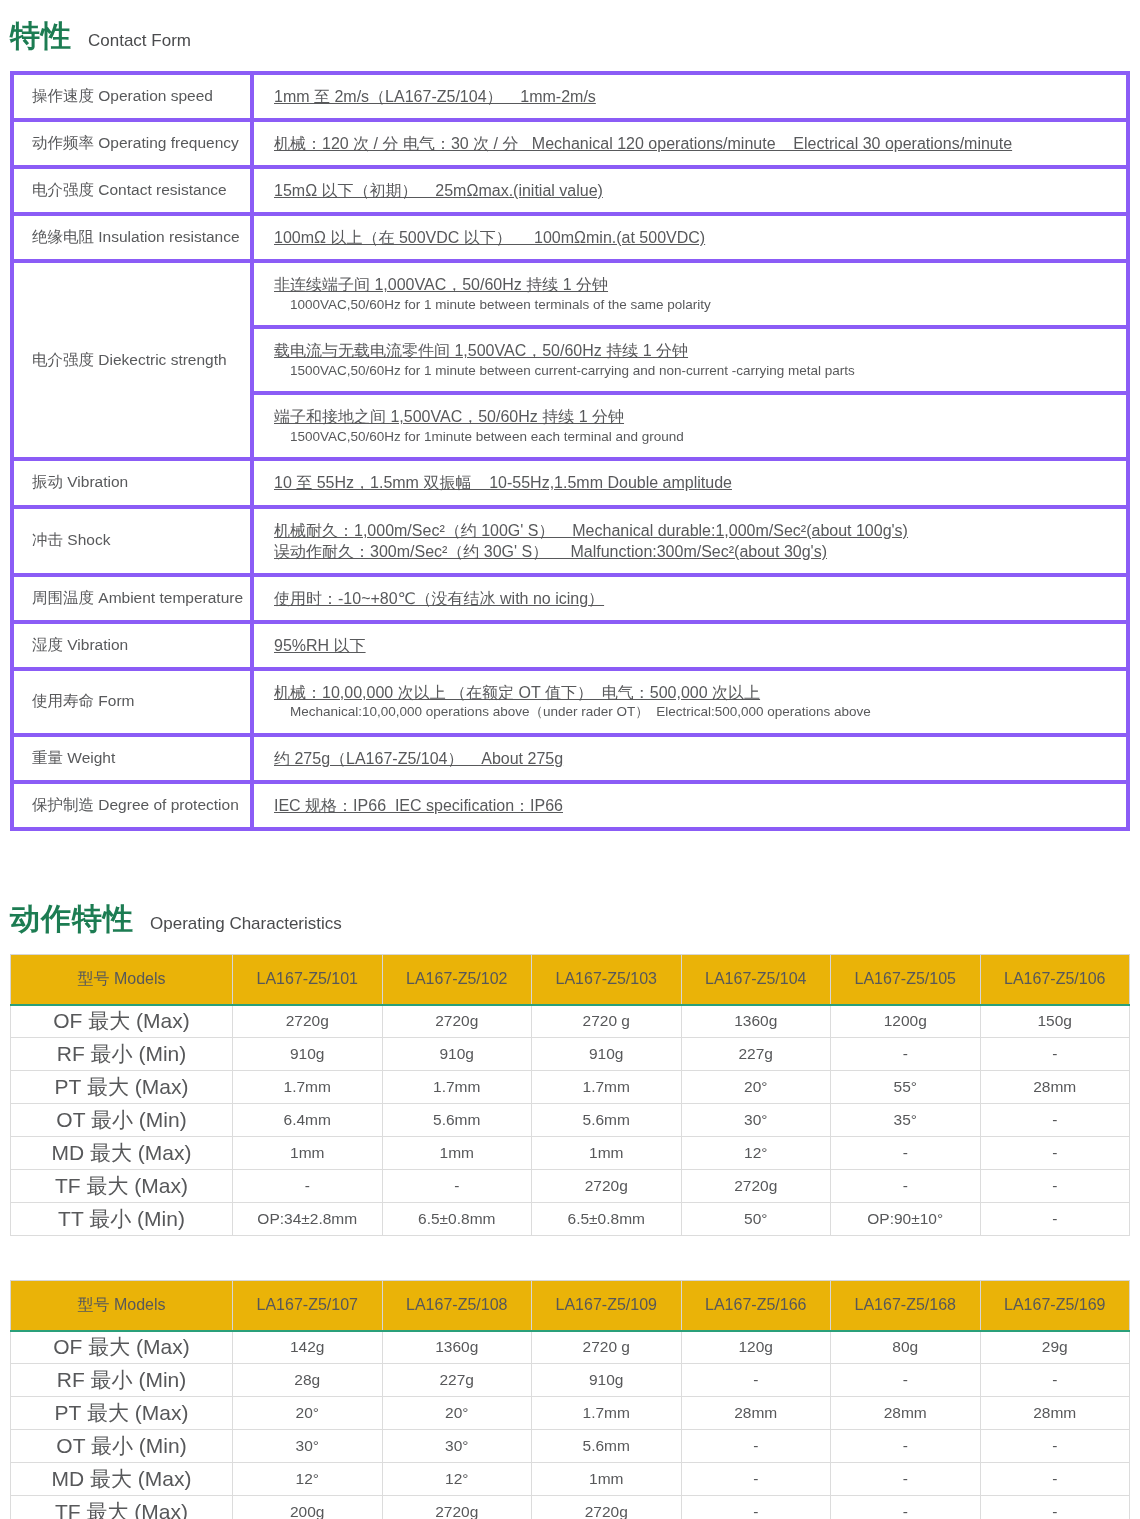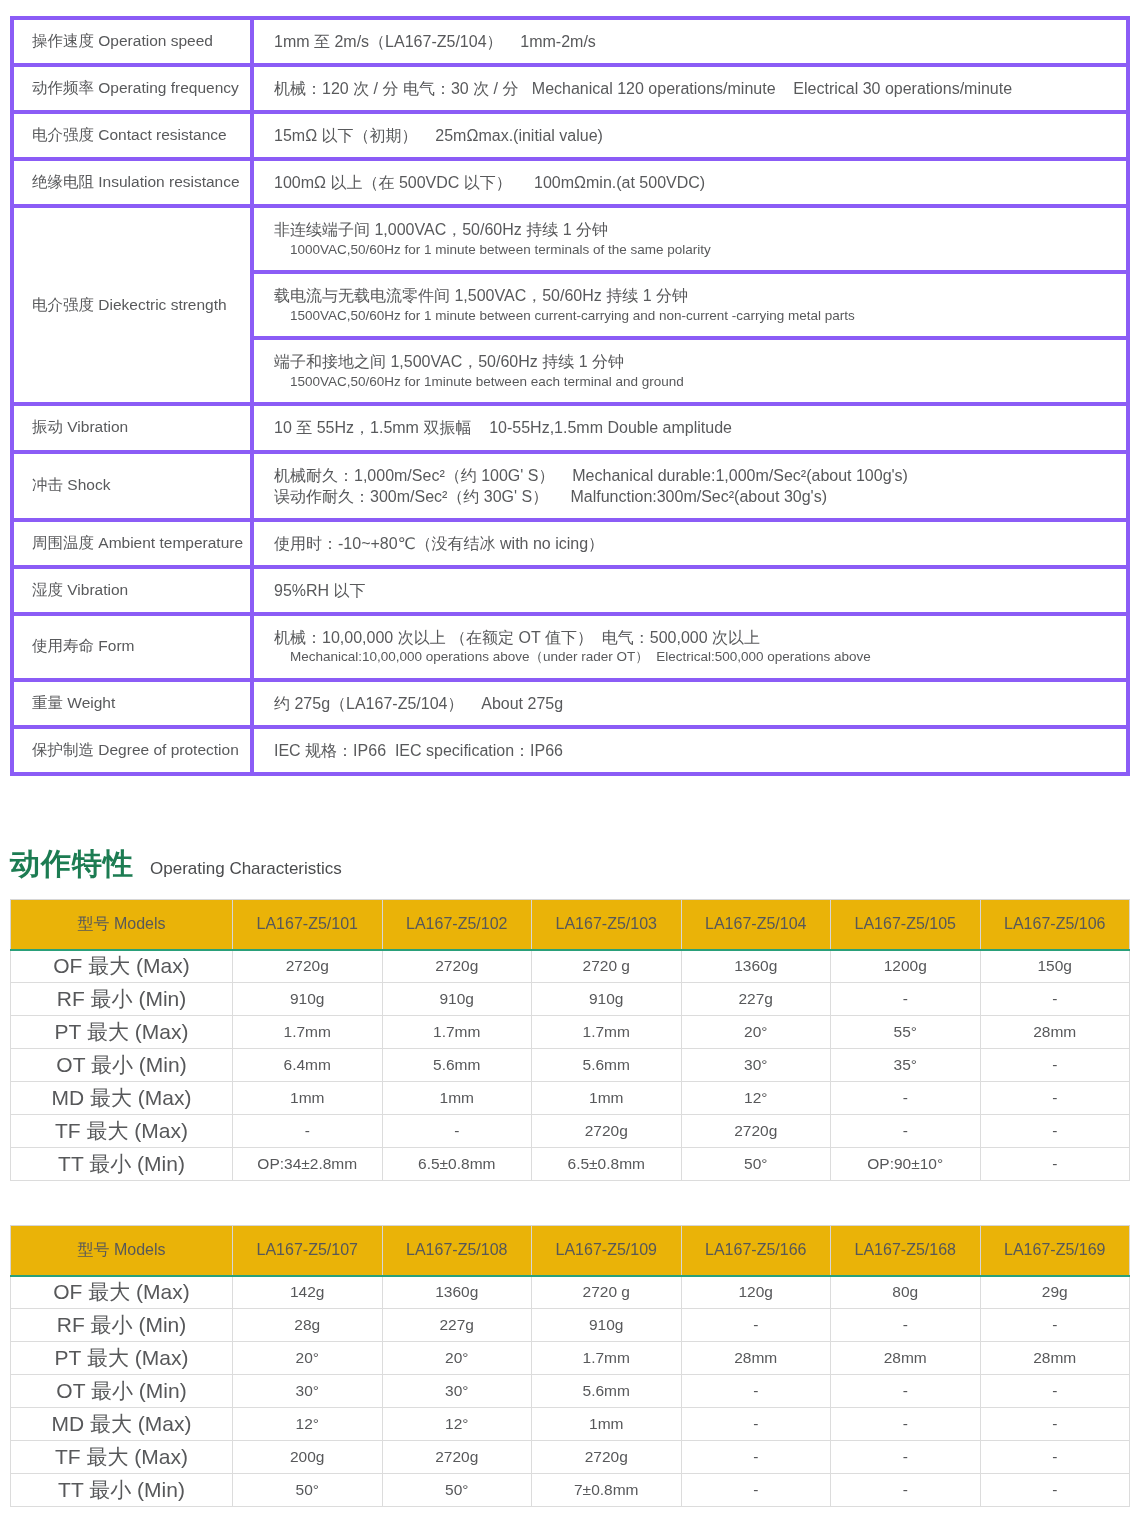--- a/index.html
+++ b/index.html
@@ -13,21 +13,21 @@
   .sec-head { display:flex; align-items:baseline; margin-bottom:14px; }
   .sec-head .zh { font-size:30px; font-weight:700; color:#1c7c52; letter-spacing:1px; }
   .sec-head .en { font-size:17px; color:#4a4b4d; margin-left:16px; }
 
   
   table.spec-table { width:100%; border-collapse:collapse; }
   table.spec-table td { border:4px solid #8b5cf6; vertical-align:middle; }
   td.label-cell { width:240px; padding:11px 6px 11px 18px; font-size:15.5px; color:#58595b; }
   td.value-cell { padding:11px 12px 11px 20px; }
   .line { white-space:pre-wrap; }
-  .line.main { font-size:16px; line-height:1.32; color:#58595b; }
+  .line.main { font-size:16px; line-height:1.32; color:#58595b;text-decoration:underline; }
   .line.sub  { font-size:13.5px; line-height:1.4; color:#58595b;margin-left:16px; }
 
   
   section.sec2 { margin-top:68px; }
   table.op-table { width:100%; border-collapse:collapse; table-layout:fixed; }
   table.op-table.second { margin-top:44px; }
   table.op-table col.c-label { width:222px; }
   table.op-table th, table.op-table td {
     border:1px solid #d6d6d6; text-align:center; vertical-align:middle;
     font-weight:normal; font-size:15.5px; color:#57585a;
@@ -36,20 +36,24 @@
     background:#eab308; height:50px; font-size:16px;
     border-bottom:2px solid #2aa07a;
   }
   table.op-table tbody th, table.op-table tbody td { height:33px; border-color:#dcdcdc; }
   table.op-table tbody th { font-size:21px; }
 </style>
 </head>
 <body>
 
 <section class="sec1">
+  <div class="sec-head">
+    <span class="zh">特性</span>
+    <span class="en">Contact Form</span>
+  </div>
   <table class="spec-table">
     <colgroup>
         <col style="width:240px">
         <col>
       </colgroup>
     <tbody>
         <tr>
           <td class="label-cell">操作速度 Operation speed</td>
           <td class="value-cell">
             <div class="line main">1mm 至 2m/s（LA167-Z5/104）    1mm-2m/s</div>

